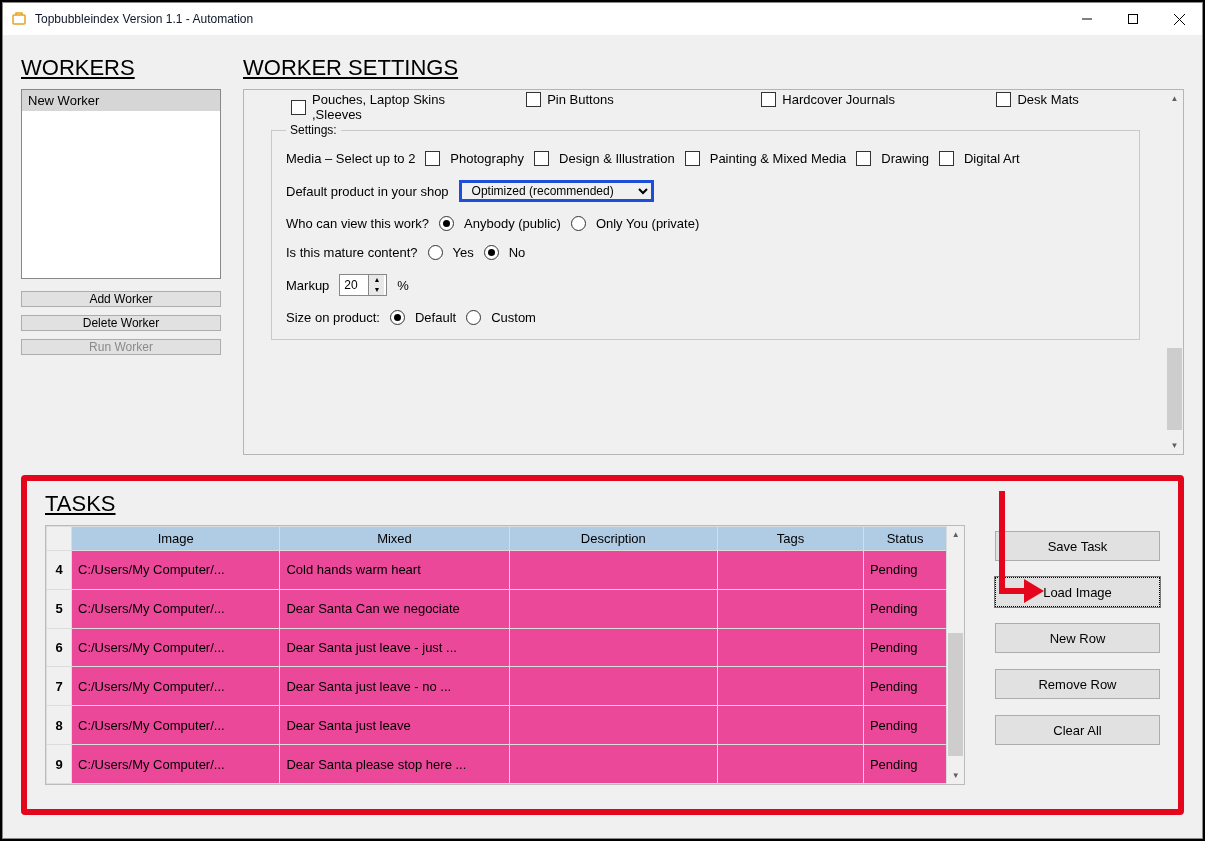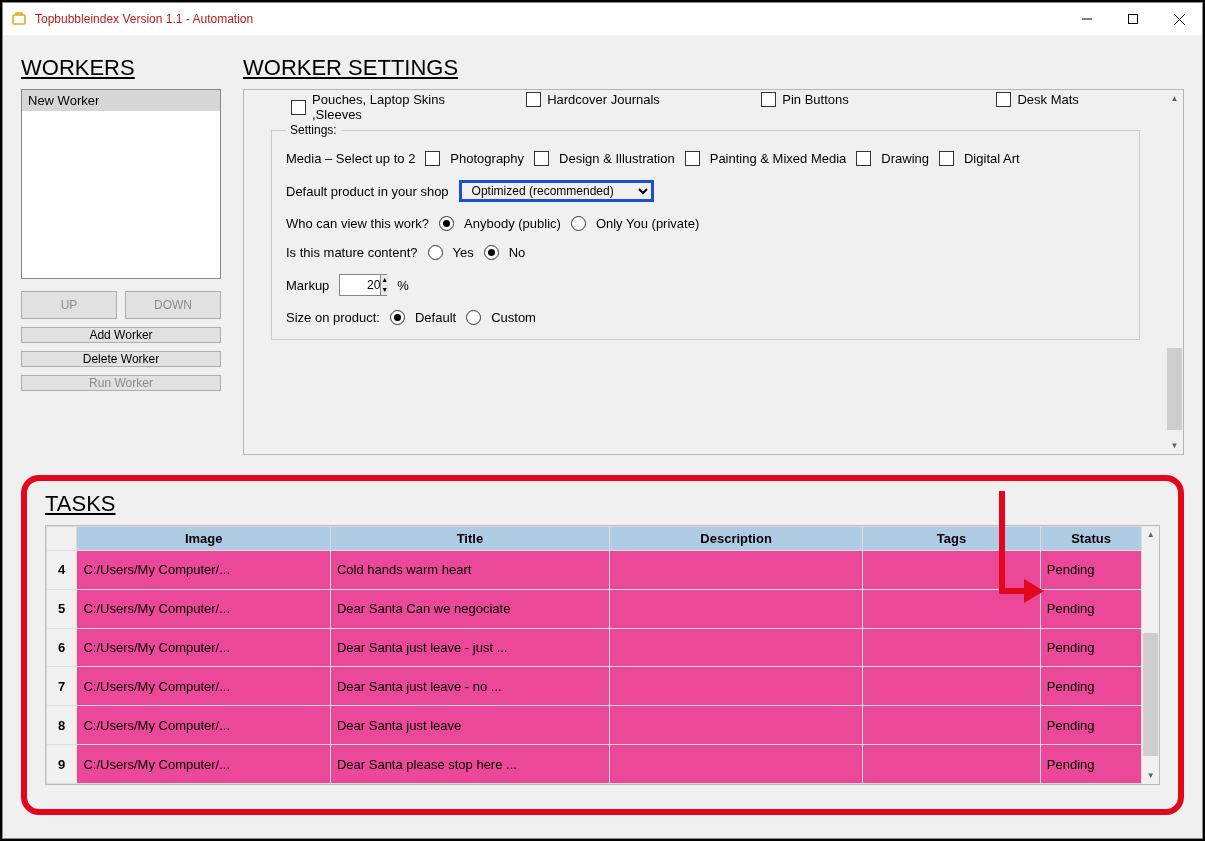--- a/index.html
+++ b/index.html
@@ -1,20 +1,20 @@
 <!DOCTYPE html>
 <html><head>
 <meta charset="utf-8">
 <style>
 *{box-sizing:border-box;margin:0;padding:0;font-family:"Segoe UI",Arial,sans-serif;font-size:13px}
 body{background:#000;padding:2px;width:1205px;height:841px;overflow:hidden}
 .window{background:#f0f0f0;width:100%;height:100%;display:flex;flex-direction:column;border:1px solid #888}
 .titlebar{background:#fff;height:32px;display:flex;align-items:center;padding-left:8px}
 .titlebar-icon{width:16px;height:16px;margin-right:8px}
-.titlebar-text{flex:1;font-size:12px;color:#b91c1c}
+.titlebar-text{flex:1;font-size:12px;color:#0f172a}
 .win-btn{width:46px;height:32px;display:flex;align-items:center;justify-content:center;font-size:15px;font-family:"Segoe MDL2 Assets",Arial}
 .content{flex:1;padding:20px 18px 10px 18px;display:flex;flex-direction:column;gap:20px}
 .top-row{display:flex;gap:22px;height:400px}
 .workers-panel{width:200px;display:flex;flex-direction:column}
 h2{font-size:22px;font-weight:400;text-decoration:underline;margin-bottom:8px}
 .worker-list{border:1px solid #888;background:#fff;height:190px;overflow:auto}
 .worker-item{background:#d6d6d6;padding:3px 6px;font-size:13px}
 .worker-btns{margin-top:12px;display:flex;flex-direction:column;gap:8px}
 .btn-row{display:flex;gap:8px}
 .btn{background:#e1e1e1;border:1px solid #adadad;height:28px;display:flex;align-items:center;justify-content:center;cursor:pointer;font-size:12px;flex:1}
@@ -26,32 +26,32 @@
 .prod-col{flex:1}
 .cb-line{display:flex;align-items:center;gap:6px;font-size:13px}
 .cb{width:15px;height:15px;border:1px solid #333;background:#fff;flex-shrink:0}
 fieldset.settings-group{border:1px solid #c9c9c9;margin-top:1px;padding:14px 14px 14px 14px}
 legend{font-size:12px;padding:0 4px}
 .srow{display:flex;align-items:center;gap:10px;margin-bottom:14px;font-size:13px;flex-wrap:wrap}
 .radio{width:15px;height:15px;border:1px solid #333;border-radius:50%;background:#fff;flex-shrink:0;display:flex;align-items:center;justify-content:center}
 .radio.checked::after{content:"";width:7px;height:7px;background:#000;border-radius:50%}
 select{border:3px solid #1d4ed8;background:#f0f0f0;height:22px;padding:0 20px 0 6px;font-size:12px}
 .spin{display:flex;align-items:center;border:1px solid #888;background:#fff;height:22px;width:48px}
-.spin input{border:none;width:40px;text-align:right;padding-left:4px;font-size:12px;outline:none}
+.spin input{border:none;width:28px;text-align:left;padding-left:4px;font-size:12px;outline:none}
 .spin-btns{display:flex;flex-direction:column;width:16px;border-left:1px solid #888}
 .spin-btns div{height:10px;font-size:7px;text-align:center;line-height:10px;background:#e8e8e8}
 .vscroll{position:absolute;right:0;top:0;bottom:0;width:17px;background:#f0f0f0;display:flex;flex-direction:column}
 .vscroll .arrow{height:17px;background:#f0f0f0;display:flex;align-items:center;justify-content:center;font-size:8px;color:#606060}
 .vscroll .track{flex:1;background:#f0f0f0;position:relative}
 .vscroll .thumb{position:absolute;left:1px;right:1px;background:#cdcdcd;border-radius:0}
-.tasks-section{border:6px solid #e3061c;border-radius:18px;padding:10px 18px 18px 18px;position:relative;height:340px}
+.tasks-section{border:6px solid #e3061c;border-radius:4px;padding:10px 18px 18px 18px;position:relative;height:340px}
 .tasks-flex{display:flex;gap:30px;height:260px}
 .table-wrap{flex:1;display:flex;position:relative;border:1px solid #bbb}
 table{border-collapse:collapse;width:100%;background:#fff}
-thead th{background:#b0cce4;border:1px solid #dcdcdc;padding:4px;font-weight:bold;font-size:13px}
+thead th{background:#b0cce4;border:1px solid #dcdcdc;padding:4px;font-weight:normal;font-size:13px}
 thead th.rowh{background:#f0f0f0;width:24px}
 tbody td{border:1px solid #dcdcdc;padding:6px 6px;font-size:13px;background:#ec4899;white-space:nowrap;overflow:hidden;text-overflow:ellipsis}
 tbody td.rowh{background:#f0f0f0;text-align:center;font-weight:bold;width:24px}
 .tbl-scroll{width:17px;background:#f0f0f0;display:flex;flex-direction:column}
 .tbl-scroll .arrow{height:17px;display:flex;align-items:center;justify-content:center;font-size:8px;color:#606060}
 .tbl-scroll .track{flex:1;position:relative}
 .tbl-scroll .thumb{position:absolute;left:1px;right:1px;top:40%;height:55%;background:#cdcdcd}
 .task-btns{width:165px;display:flex;flex-direction:column;gap:16px;padding-top:6px}
 .tbtn{background:#e1e1e1;border:1px solid #adadad;height:30px;display:flex;align-items:center;justify-content:center;font-size:13px;cursor:pointer}
 .tbtn.focus{border:1px dotted #000;outline:1px solid #7a7a7a}
@@ -87,51 +87,47 @@
 
   <div class="content">
     <div class="top-row">
 
       <div class="workers-panel">
         <h2>WORKERS</h2>
         <div class="worker-list">
           <div class="worker-item">New Worker</div>
         </div>
         <div class="worker-btns">
-          <div class="btn-row">
-            <div class="btn disabled">UP</div>
-            <div class="btn disabled">DOWN</div>
-          </div>
           <div class="btn">Add Worker</div>
           <div class="btn">Delete Worker</div>
           <div class="btn disabled">Run Worker</div>
         </div>
       </div>
 
       <div class="settings-panel">
         <h2>WORKER SETTINGS</h2>
         <div class="settings-box">
           <div class="settings-inner">
             <div class="prod-row">
               <div class="prod-col">
                   <div class="cb-line">
                     <span class="cb"></span>
                     <span>Pouches, Laptop Skins ,Sleeves</span>
                   </div>
                 </div>
               <div class="prod-col">
                   <div class="cb-line">
                     <span class="cb"></span>
+                    <span>Pin Buttons</span>
+                  </div>
+                </div>
+              <div class="prod-col">
+                  <div class="cb-line">
+                    <span class="cb"></span>
                     <span>Hardcover Journals</span>
-                  </div>
-                </div>
-              <div class="prod-col">
-                  <div class="cb-line">
-                    <span class="cb"></span>
-                    <span>Pin Buttons</span>
                   </div>
                 </div>
               <div class="prod-col" style="flex:0.7">
                   <div class="cb-line">
                     <span class="cb"></span>
                     <span>Desk Mats</span>
                   </div>
                 </div>
             </div>
 
@@ -201,21 +197,21 @@
 
     <div class="tasks-section">
       <h2>TASKS</h2>
       <div class="tasks-flex">
         <div class="table-wrap">
           <table>
             <thead>
                 <tr>
               <th class="rowh"></th>
               <th style="width:200px">Image</th>
-              <th style="width:220px">Title</th>
+              <th style="width:220px">Mixed</th>
               <th style="width:200px">Description</th>
               <th style="width:140px">Tags</th>
               <th style="width:80px">Status</th>
             </tr>
               </thead>
             <tbody id="tbody">
                 <tr>
                   <td class="rowh">4</td>
                   <td>C:/Users/My Computer/...</td>
                   <td>Cold hands warm heart</td>
@@ -265,20 +261,27 @@
                 </tr>
               </tbody>
           </table>
           <div class="tbl-scroll">
             <div class="arrow">▲</div>
             <div class="track">
                 <div class="thumb"></div>
               </div>
             <div class="arrow">▼</div>
           </div>
+        </div>
+        <div class="task-btns">
+          <div class="tbtn">Save Task</div>
+          <div class="tbtn focus">Load Image</div>
+          <div class="tbtn">New Row</div>
+          <div class="tbtn">Remove Row</div>
+          <div class="tbtn">Clear All</div>
         </div>
       </div>
       <svg class="red-arrow" width="80" height="120">
         <path d="M 20 0 L 20 100 L 50 100" stroke="#e3061c" stroke-width="6" fill="none"></path>
         <path d="M 42 88 L 62 100 L 42 112 Z" fill="#e3061c"></path>
       </svg>
     </div>
   </div>
 </div>
 

